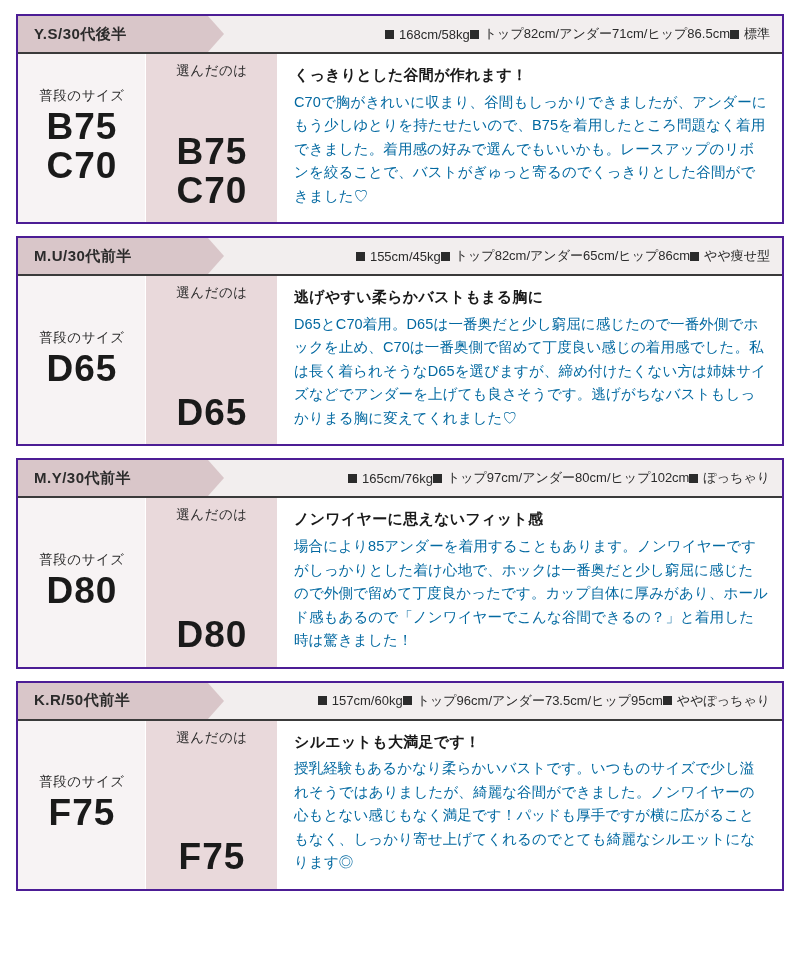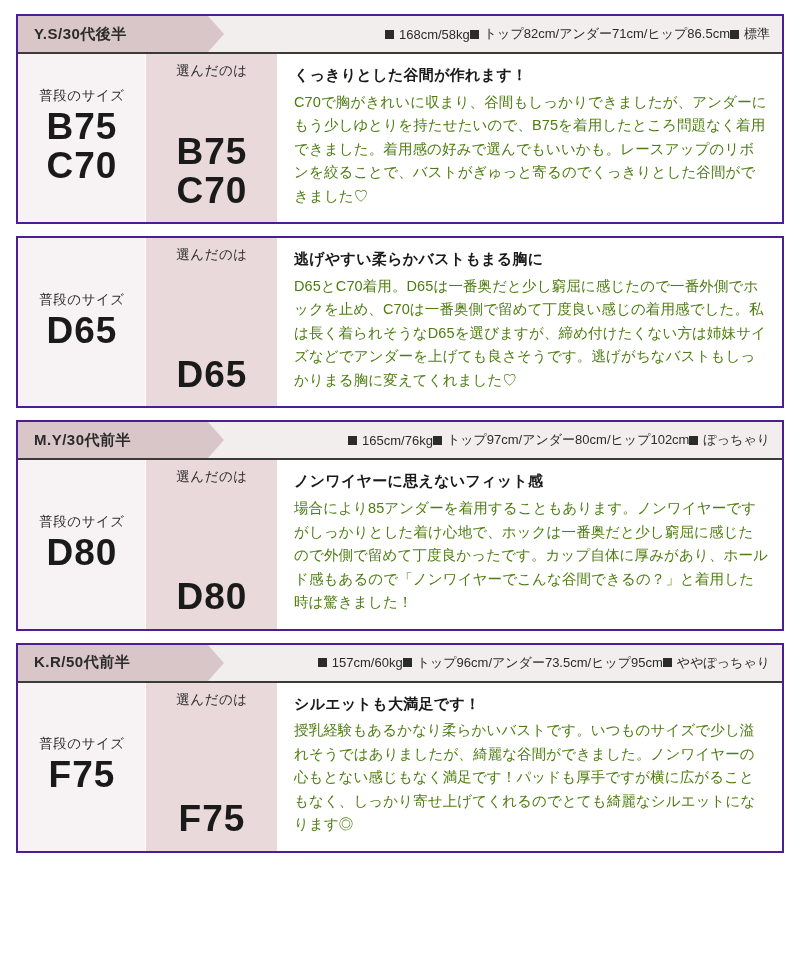--- a/index.html
+++ b/index.html
@@ -139,21 +139,21 @@
     font-size: 15px;
     font-weight: bold;
     color: #1a1a1a;
     margin: 0 0 6px 0;
     line-height: 1.25;
     letter-spacing: 0.3px;
   }
   .review-text {
     font-size: 14.5px;
     line-height: 1.62;
-    color: #4d7c0f;
+    color: #0369a1;
     margin: 0;
     letter-spacing: 0.1px;
   }
 </style>
 </head>
 <body>
 
 <div class="page">
 
   <div class="review-card">
@@ -190,20 +190,37 @@
         </div>
       </div>
       <div class="text-col">
         <h3 class="review-title">くっきりとした谷間が作れます！</h3>
         <p class="review-text">C70で胸がきれいに収まり、谷間もしっかりできましたが、アンダーにもう少しゆとりを持たせたいので、B75を着用したところ問題なく着用できました。着用感の好みで選んでもいいかも。レースアップのリボンを絞ることで、バストがぎゅっと寄るのでくっきりとした谷間ができました♡</p>
       </div>
     </div>
   </div>
 
   <div class="review-card">
+    <div class="card-header">
+      <div class="header-name">M.U/30代前半</div>
+      <div class="header-specs">
+        <span class="spec">
+            <span class="spec-bullet"></span>
+            <span>155cm/45kg</span>
+          </span>
+        <span class="spec">
+            <span class="spec-bullet"></span>
+            <span>トップ82cm/アンダー65cm/ヒップ86cm</span>
+          </span>
+        <span class="spec">
+            <span class="spec-bullet"></span>
+            <span>やや痩せ型</span>
+          </span>
+      </div>
+    </div>
     <div class="card-body">
       <div class="size-col">
         <div class="size-label">普段のサイズ</div>
         <div class="size-values">
           <div>D65</div>
         </div>
       </div>
       <div class="size-col chosen">
         <div class="size-label">選んだのは</div>
         <div class="size-values">

